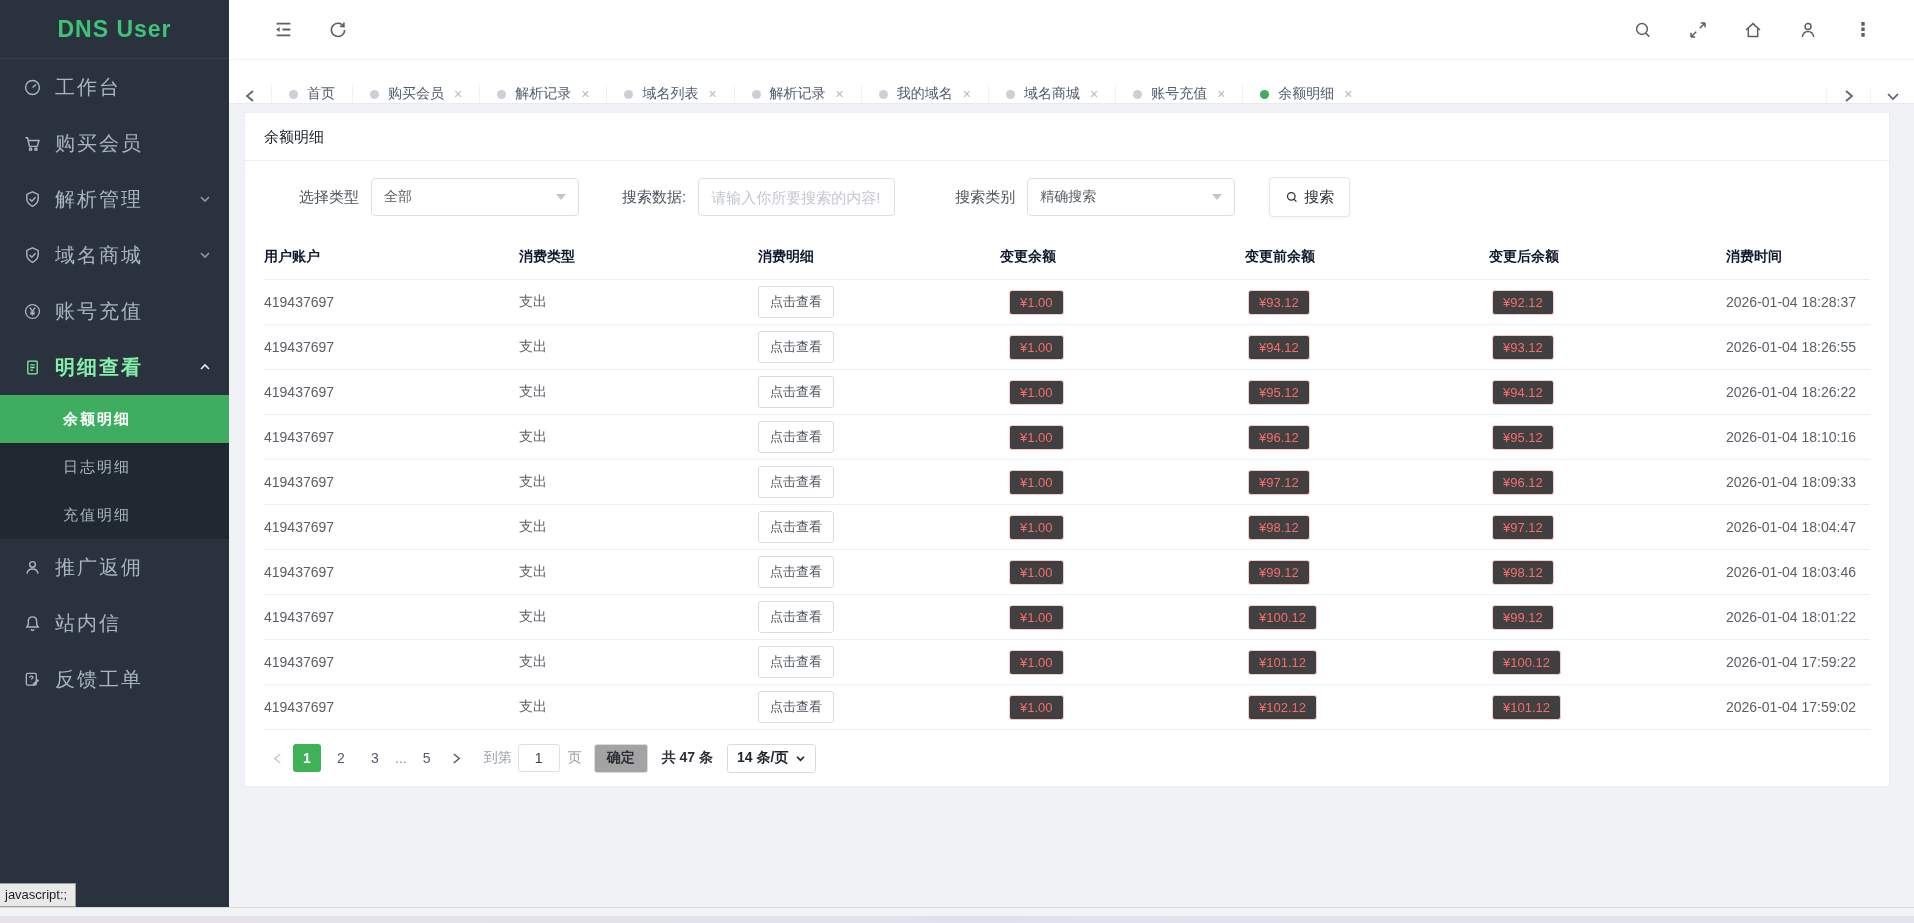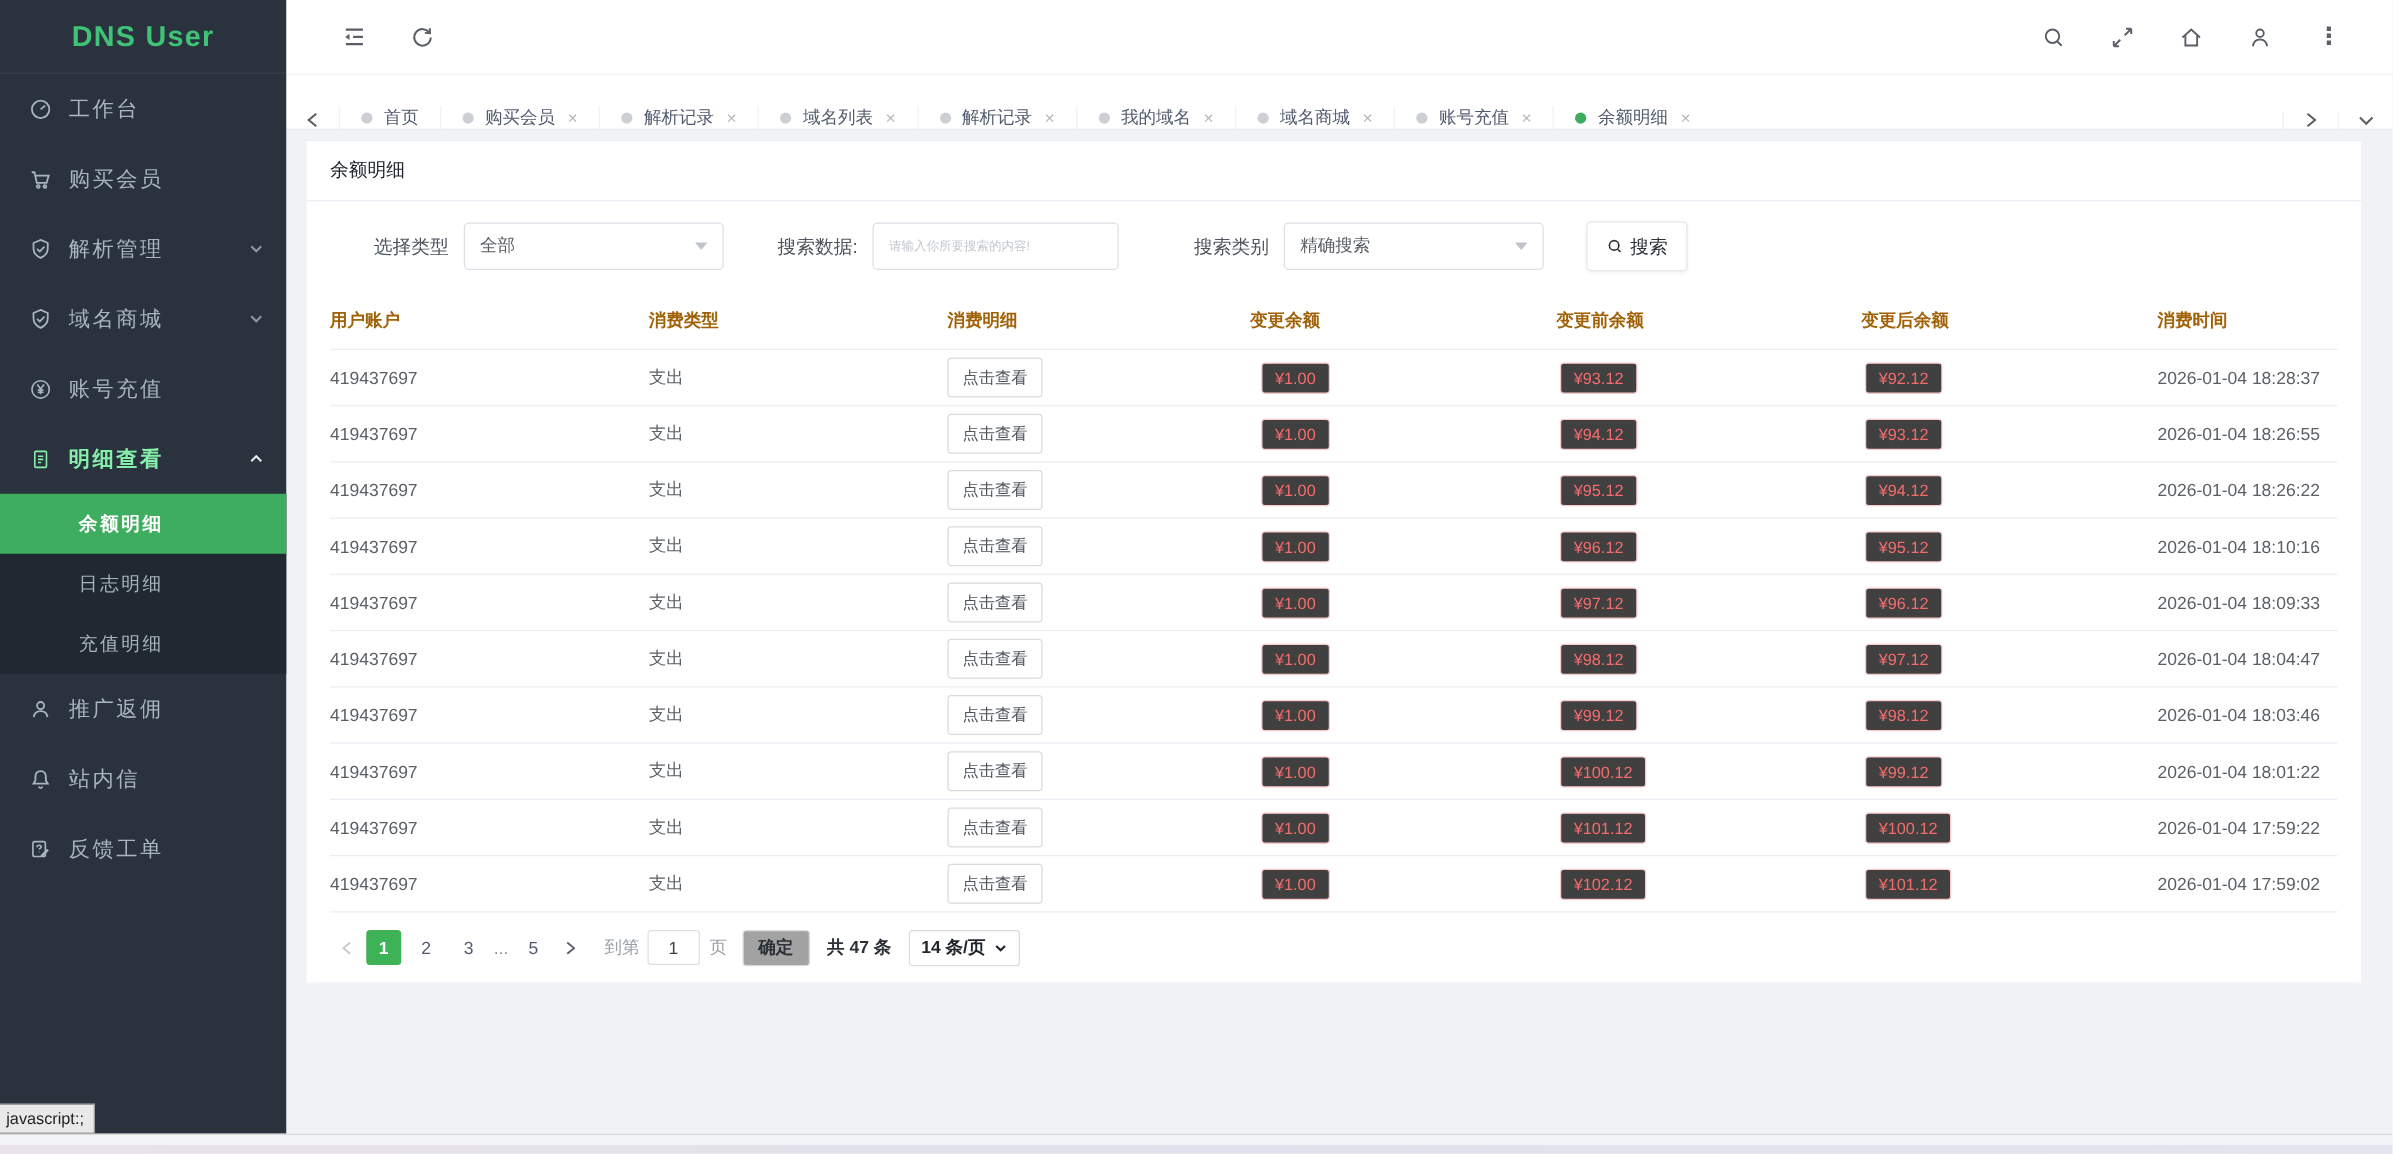--- a/index.html
+++ b/index.html
@@ -6,21 +6,21 @@
   html,body { width:1914px; height:923px; overflow:hidden; }
   body { font-family:"Liberation Sans","DejaVu Sans",sans-serif; background:#f0f2f5; position:relative; color:#5a6066; }
   [data-interactable="true"] { cursor:pointer; }
 
   
   .sidebar { position:absolute; left:0; top:0; width:229px; height:907px; background:#2a333d; z-index:2; }
   .logo { height:59px; display:flex; align-items:center; justify-content:center;
           font-size:23px; font-weight:bold; color:#3fc377; letter-spacing:1px;
           border-bottom:1px solid rgba(255,255,255,0.06); }
   .menu-item { height:56px; display:flex; align-items:center; padding:0 18px 0 22px;
-               color:#a9b4bf; font-size:17px; letter-spacing:2px; }
+               color:#a9b4bf; font-size:20px; letter-spacing:2px; }
   .menu-item .mi-icon { width:20px; height:20px; margin-right:13px; flex:0 0 auto; display:flex; align-items:center; justify-content:center; }
   .menu-item .chev { margin-left:auto; color:#8d99a5; display:flex; }
   .menu-item.parent-active { color:#86efac; font-weight:bold; }
   .menu-item.parent-active .chev { color:#e8edf2; }
   .submenu { background:#202932; }
   .submenu-item { height:48px; display:flex; align-items:center; padding-left:63px;
                   color:#a9b4bf; font-size:15px; letter-spacing:2px; }
   .submenu-item.active { background:#3ead5f; color:#fff; font-weight:bold; }
 
   
@@ -51,32 +51,32 @@
                 border-bottom:1px solid #ebeef5; }
 
   
   .filter-row { display:flex; align-items:center; margin:17px 0 0 54px; height:38px; }
   .f-label { font-size:15px; color:#4e555e; margin-right:12px; white-space:nowrap; }
   .f-select { width:208px; height:38px; border:1px solid #dcdfe6; border-radius:4px; background:#fff;
               display:flex; align-items:center; padding:0 12px; font-size:14px; color:#5a6066; }
   .f-select .caret { margin-left:auto; width:0; height:0; border-left:5px solid transparent;
                      border-right:5px solid transparent; border-top:6px solid #c0c4cc; }
   .f-input { width:197px; height:38px; border:1px solid #dcdfe6; border-radius:4px; padding:0 12px;
-             font-size:10px; color:#737373; font-family:inherit; }
+             font-size:15px; color:#737373; font-family:inherit; }
   .f-input::placeholder { color:#c3c7ce; }
   .gap40 { margin-left:43px; } .gap56 { margin-left:60px; } .gap30 { margin-left:34px; }
   .search-btn { height:40px; padding:0 15px; background:#fff; border:1px solid #e3e6eb; border-radius:4px;
                 box-shadow:0 1px 3px rgba(0,0,0,0.05); display:flex; align-items:center; gap:5px;
                 font-size:15px; color:#2c3138; font-family:inherit; }
 
   
   .table { margin:18px 19px 0 19px; }
   .trow, .thead { display:grid; grid-template-columns:255px 239px 242px 245px 244px 237px 1fr;
                   align-items:center; border-bottom:1px solid #ebeef5; }
-  .thead { height:46px; font-size:14px; font-weight:bold; color:#a16207; }
+  .thead { height:46px; font-size:14px; font-weight:bold; color:#0f172a; }
   .trow { height:45px; font-size:14px; color:#5a6066; }
   .view-btn { padding:6px 11px; background:#fff; border:1px solid #d8dbe0; border-radius:3px;
               font-size:13px; color:#4e545c; font-family:inherit; }
   .tag-red { display:inline-block; padding:4px 10px; background:#404040; border:1px solid #fbc9c9;
              border-radius:3px; color:#f56c6c; font-size:13px; }
   .cell-amt { padding-left:9px; } .cell-before { padding-left:3px; } .cell-after { padding-left:3px; }
 
   
   .pagination { display:flex; align-items:center; margin:14px 0 0 19px; height:28px; font-size:14px; }
   .pg-arrow { width:26px; display:flex; align-items:center; justify-content:center; }

